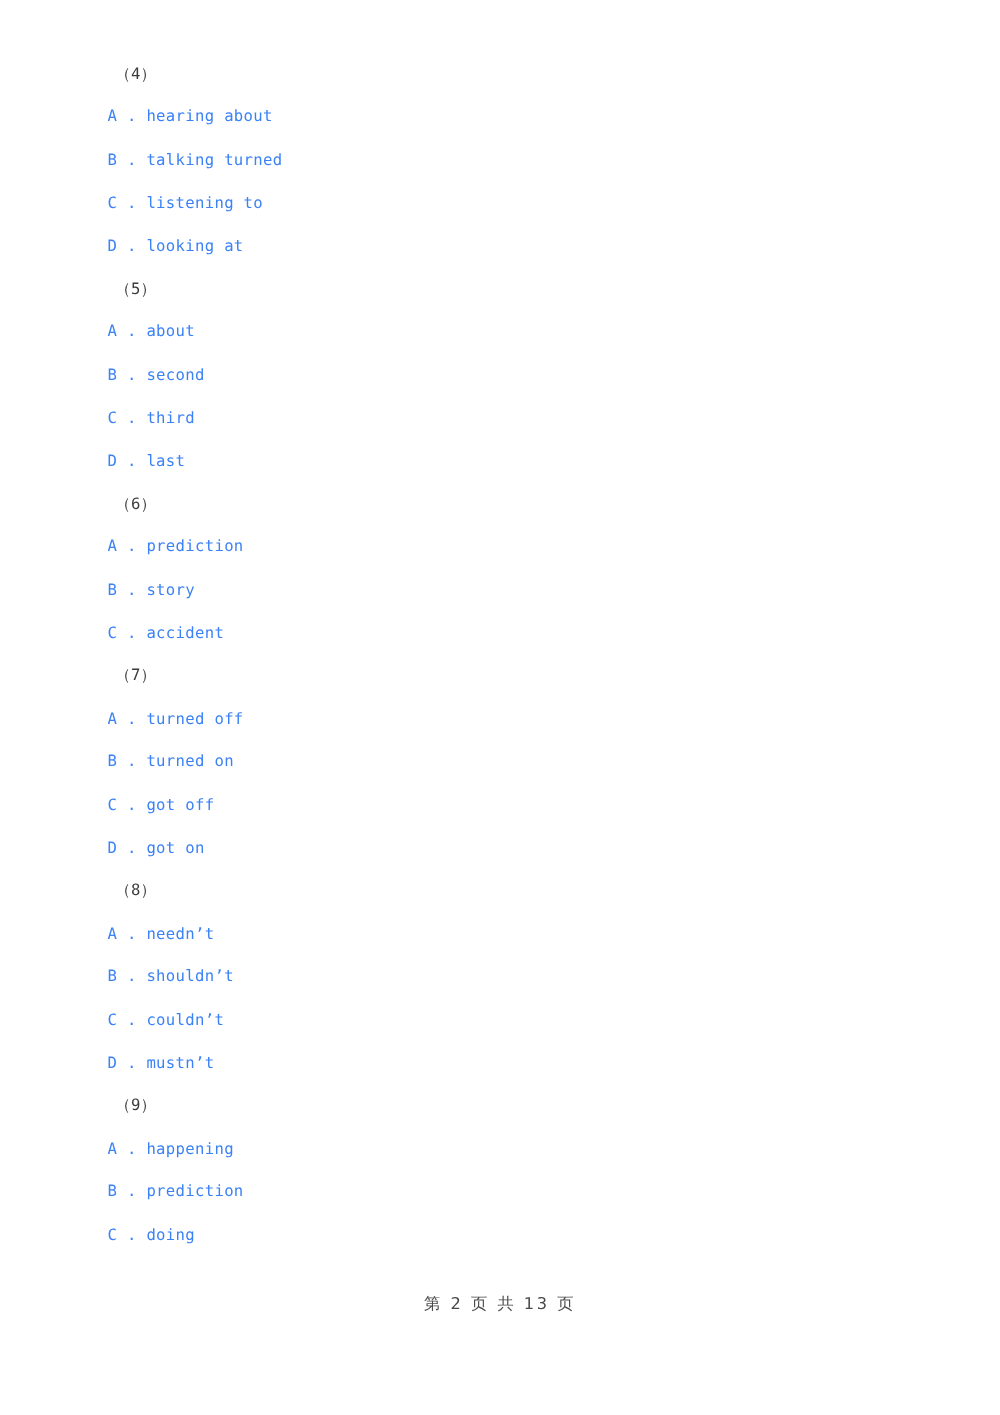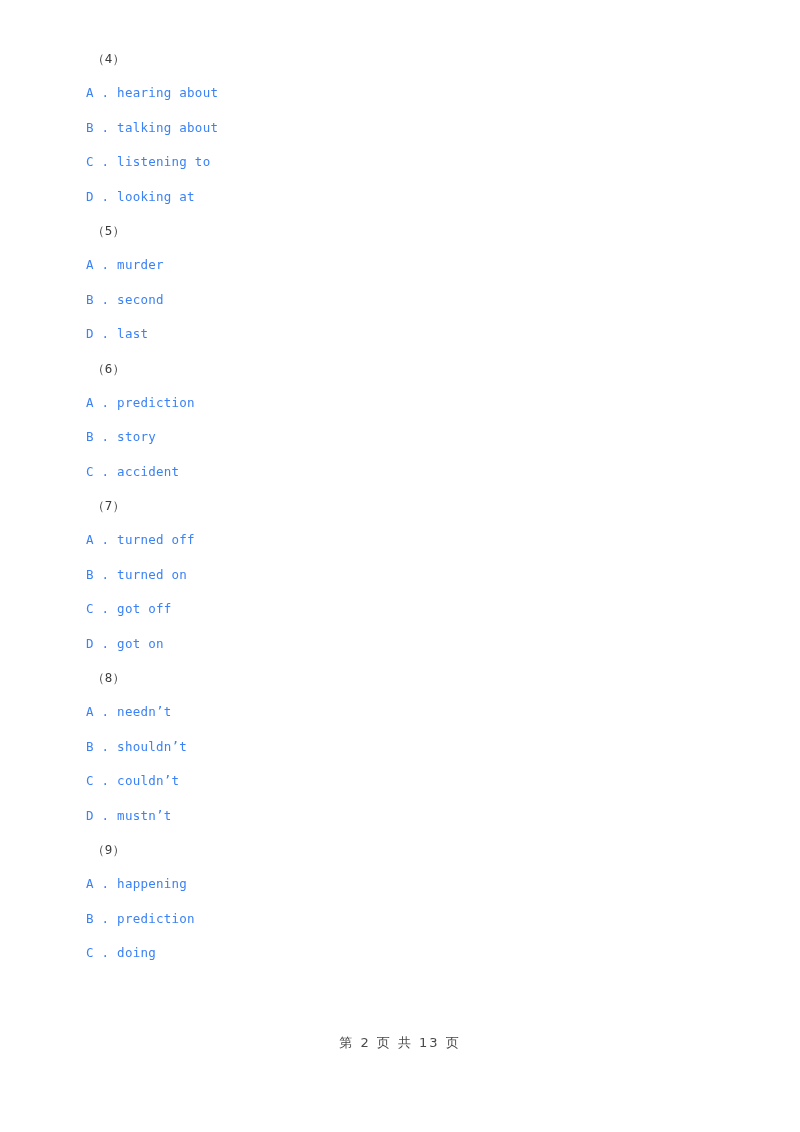--- a/index.html
+++ b/index.html
@@ -76,29 +76,30 @@
 </head>
 <body>
 
 <div class="page">
 
   <div class="content">
 
     <div class="question-block">
       <div class="question-number">（4）</div>
       <div class="option-line">A . hearing about</div>
-      <div class="option-line">B . talking about</div>
+      <div class="option-line">B . talking turned</div>
       <div class="option-line">C . listening to</div>
       <div class="option-line">D . looking at</div>
     </div>
 
     <div class="question-block">
       <div class="question-number">（5）</div>
-      <div class="option-line">A . murder</div>
+      <div class="option-line">A . about</div>
       <div class="option-line">B . second</div>
+      <div class="option-line">C . third</div>
       <div class="option-line">D . last</div>
     </div>
 
     <div class="question-block">
       <div class="question-number">（6）</div>
       <div class="option-line">A . prediction</div>
       <div class="option-line">B . story</div>
       <div class="option-line">C . accident</div>
     </div>
 

